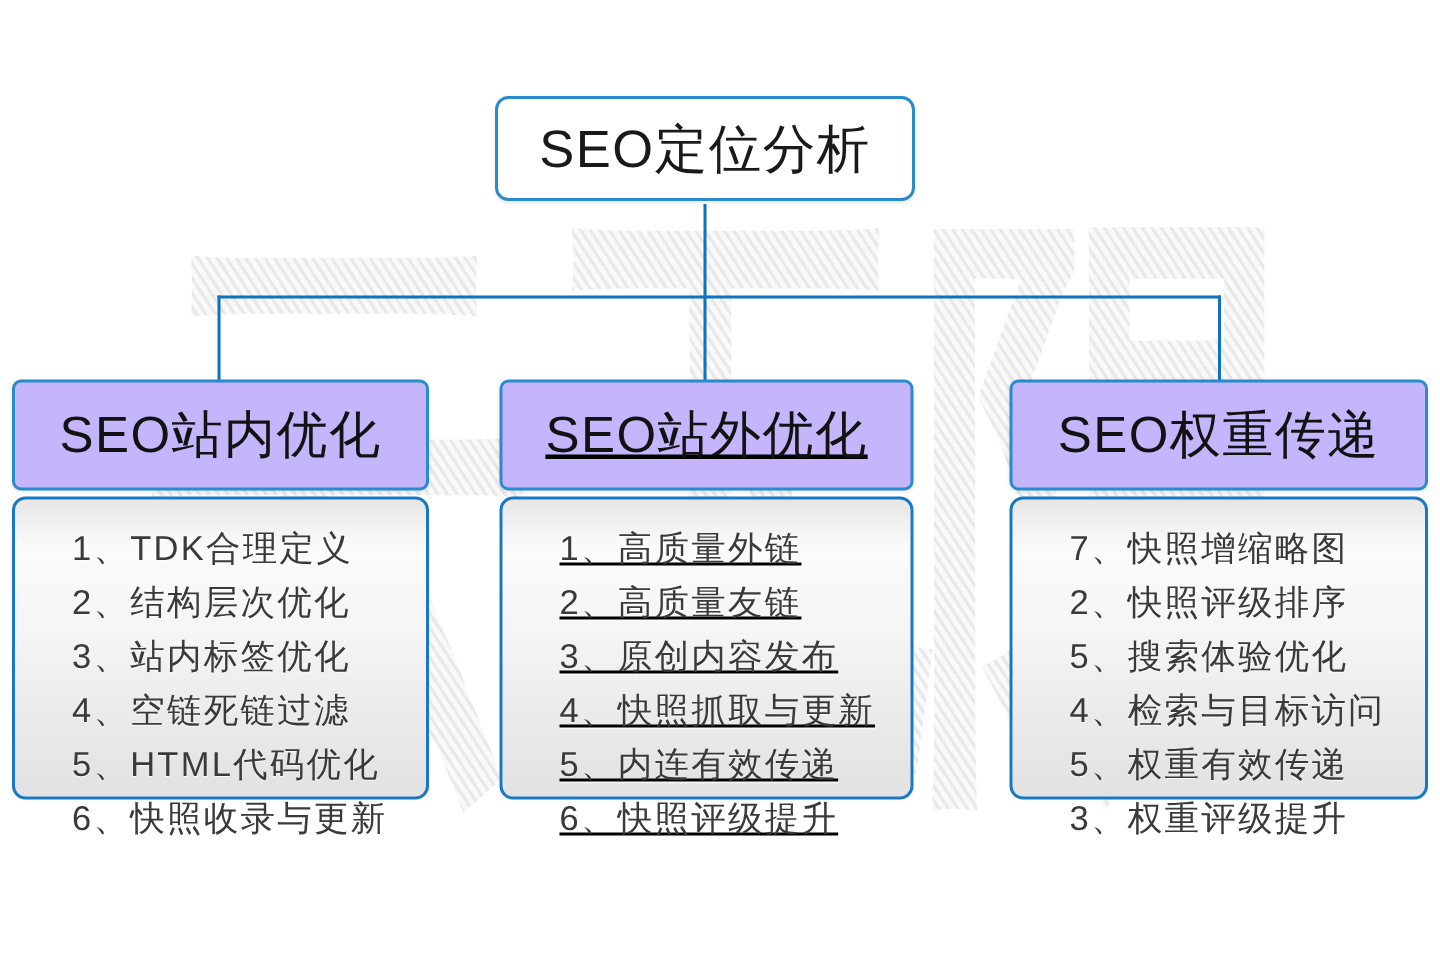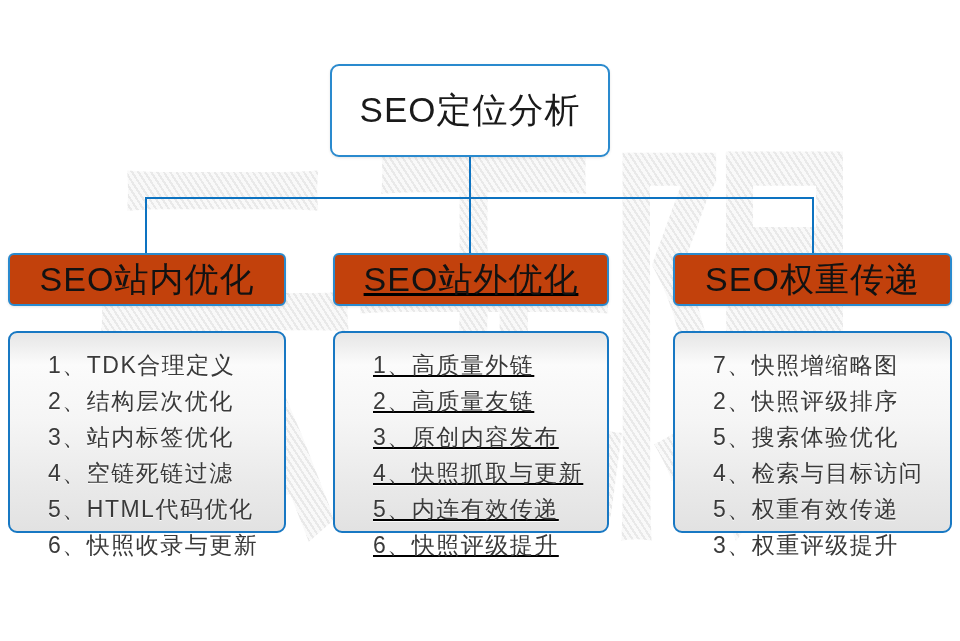--- a/index.html
+++ b/index.html
@@ -40,43 +40,43 @@
     background: #0d73c1;
     z-index: 1;
   }
   .line.v { width: 2px; }
   .line.h { height: 2px; }
 
   
   .rootbox {
     position: absolute;
     left: 330px; top: 64px;
-    width: 280px; height: 93px;
+    width: 280px; height: 70px;
     background: #ffffff;
     border: 2px solid #2a8ace;
     border-radius: 9px;
     box-sizing: border-box;
     display: flex;
     align-items: center;
     justify-content: center;
     z-index: 2;
     box-shadow: 0 1px 3px rgba(0,0,0,0.10);
   }
   .rootbox span {
     font-size: 35px;
     color: #1a1a1a;
     letter-spacing: 1px;
   }
 
   
   .hbox {
     position: absolute;
     top: 253px;
-    height: 53px;
-    background: #c2410c;
+    height: 74px;
+    background: #c4b5fd;
     border: 2px solid #2a8ace;
     border-radius: 6px;
     box-sizing: border-box;
     display: flex;
     align-items: center;
     justify-content: center;
     z-index: 2;
     box-shadow: 0 1px 3px rgba(0,0,0,0.10);
   }
   .hbox span {

